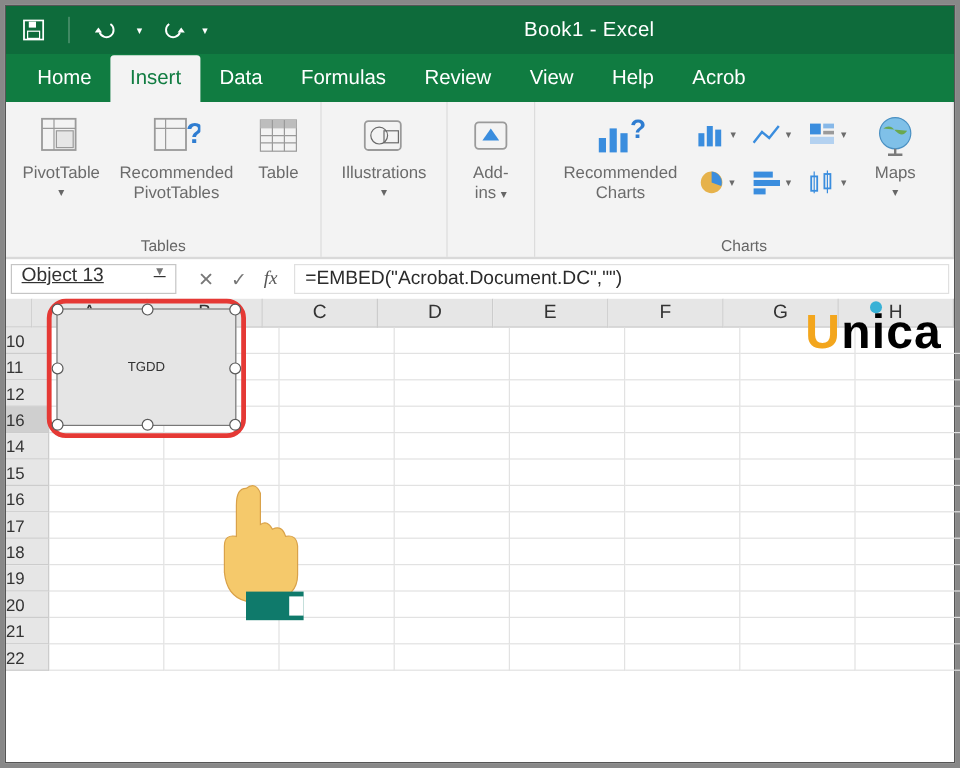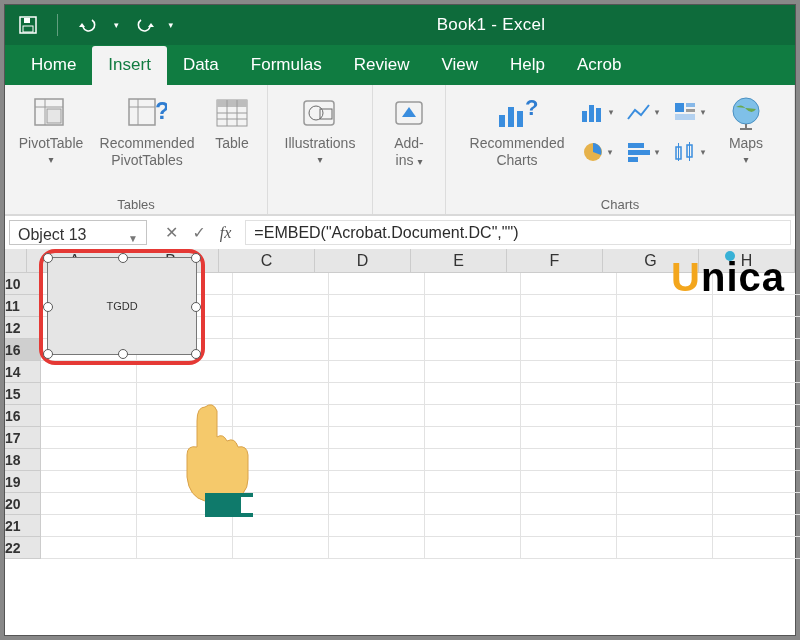--- a/index.html
+++ b/index.html
@@ -26,32 +26,32 @@
   .big-btn { display: flex; flex-direction: column; align-items: center; width: auto; text-align: center; color: #6b6b6b; font-size: 14px; cursor: pointer; padding: 0 2px; }
   .big-btn .icon-slot { height: 44px; display: flex; align-items: center; justify-content: center; }
   .big-btn span.line { display: block; line-height: 1.2; }
   .drop-caret { font-size: 10px; color: #666; margin-top: 2px; }
   .chart-grid { display: grid; grid-template-columns: repeat(3, 40px); grid-template-rows: 34px 34px; gap: 6px 6px; padding-top:4px; }
   .chart-cell { display:flex; align-items:center; justify-content:center; cursor:pointer; }
   .mini-caret { font-size: 9px; color:#6b6b6b; margin-left:2px; }
 
   
   .formula-bar { height: 34px; border-top: 1px solid #d9d9d9; display: flex; align-items: stretch; background: #fff; }
-  .name-box { width: 138px; border: 1px solid #c5c5c5; margin: 4px; font-size: 16px; color:#333; display:flex; align-items:flex-end; padding: 0 8px; justify-content: space-between; }
+  .name-box { width: 138px; border: 1px solid #c5c5c5; margin: 4px; font-size: 16px; color:#333; display:flex; align-items:flex-start; padding: 0 8px; justify-content: space-between; text-decoration: underline; }
   .nb-drop { color:#777; font-size:10px; }
   .fb-btns { display:flex; align-items:center; gap: 14px; padding: 0 14px; color:#777; }
   .fb-input { flex:1; border:1px solid #e0e0e0; margin:4px 4px 4px 0; font-size:16px; padding: 0 8px; display:flex; align-items:center; color:#2b2b2b; background:#fff; }
 
   
   .grid-wrap { position:relative; background:#fff; }
   .colhdr { display:flex; height:24px; }
   .corner { width:36px; background:#e6e6e6; border-right:1px solid #ccc; border-bottom:1px solid #ccc; }
   .ch { flex: 0 0 96px; text-align:center; font-size:16px; color:#333; background:#e6e6e6; border-right:1px solid #ccc; border-bottom:1px solid #ccc; line-height:24px; }
   .row { display:flex; height:22px; }
-  .rh { width:36px; background:#e6e6e6; text-align:center; padding-right:21px; font-size:14px; color:#333; border-right:1px solid #ccc; border-bottom:1px solid #ccc; line-height:22px;font-weight:bold; }
+  .rh { width:36px; background:#e6e6e6; text-align:center; padding-right:21px; font-size:14px; color:#333; border-right:1px solid #ccc; border-bottom:1px solid #ccc; line-height:22px; }
   .rh.sel { background:#cfcfcf; }
   .cell { flex:0 0 96px; border-right:1px solid #e2e2e2; border-bottom:1px solid #e2e2e2; }
 
   
   .obj-box { position:absolute; left: 42px; top: 8px; width: 150px; height: 98px; border:1px solid #777; background:#e5e5e5; display:flex; align-items:center; justify-content:center; font-size:11px; color:#333; }
   .obj-highlight { position:absolute; left: 34px; top: 0px; width: 166px; height: 116px; border:4px solid #e53935; border-radius:16px; pointer-events:none; }
   .handle { position:absolute; width:10px; height:10px; background:#fff; border:1px solid #5a5a5a; border-radius:50%; }
 
   
   .watermark { position:absolute; right: 10px; top: 250px; font-size: 40px; font-weight:700; letter-spacing:1px; }

